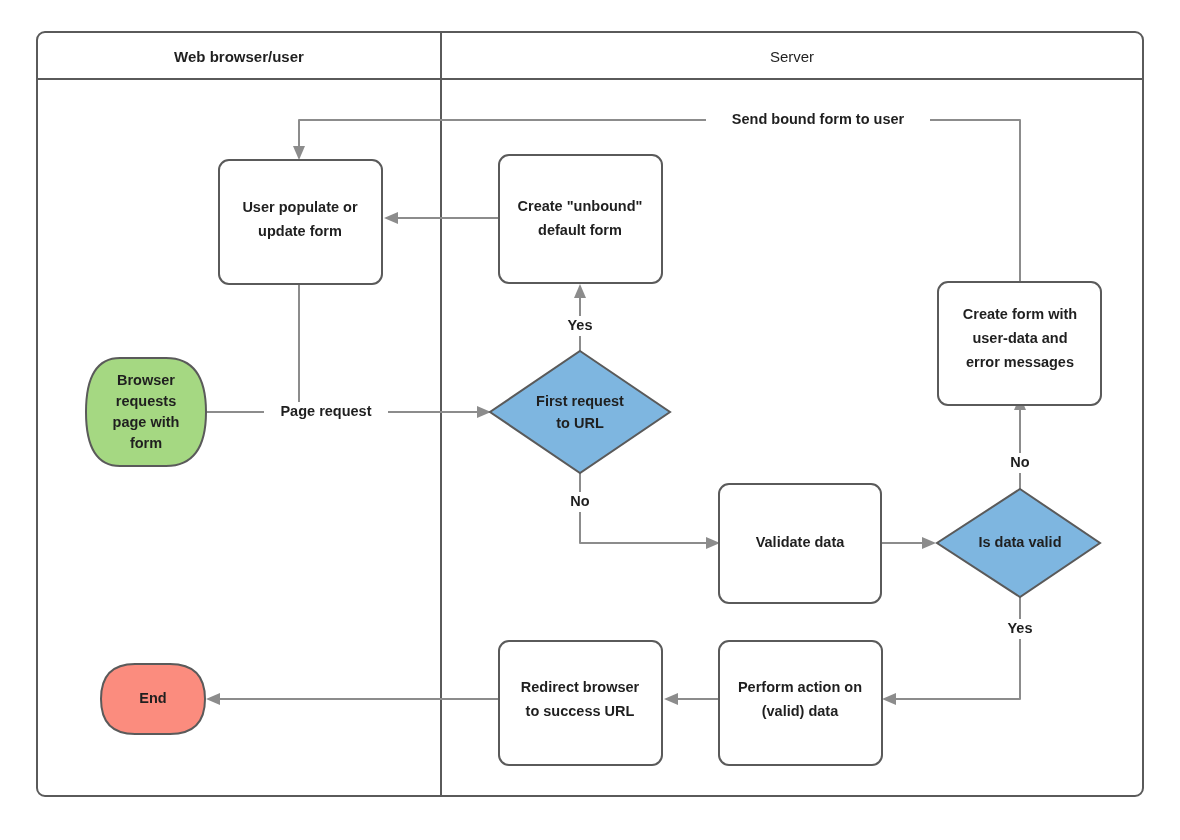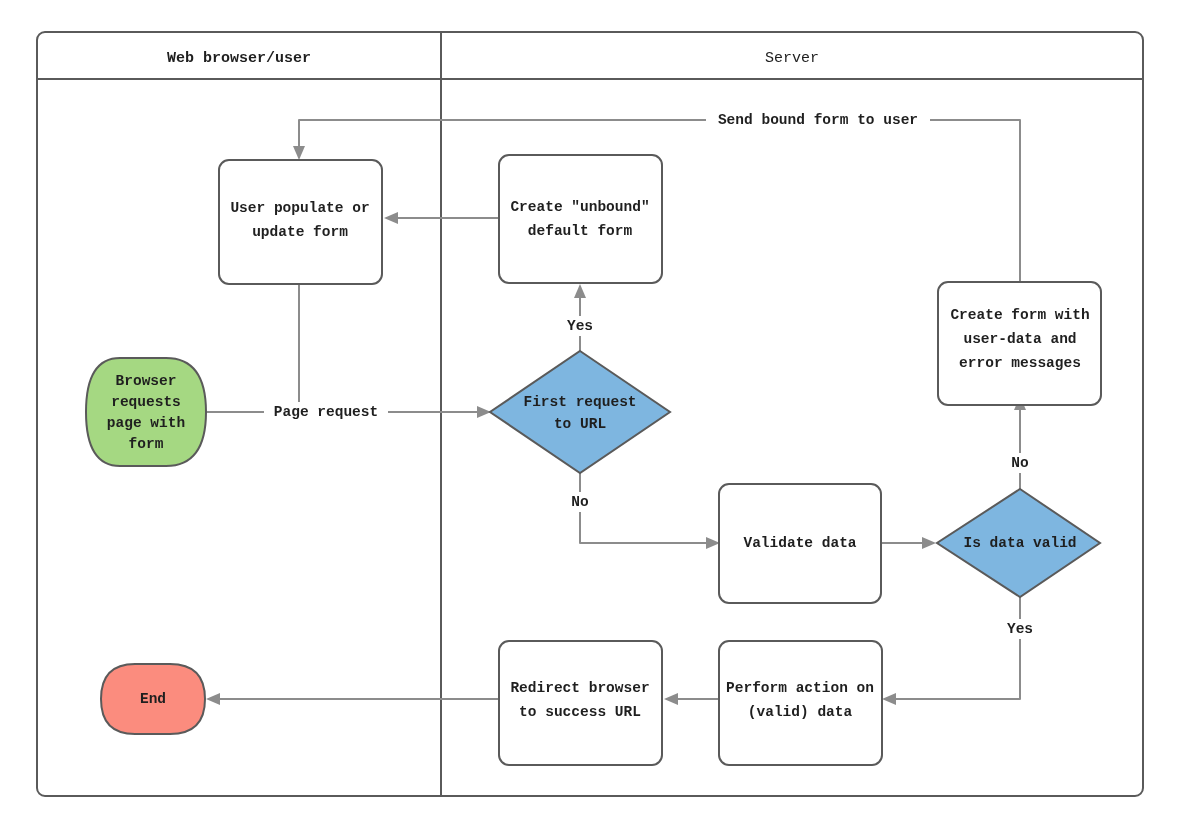--- a/index.html
+++ b/index.html
@@ -10,21 +10,20 @@
   body {
     font-family: "Liberation Sans", sans-serif;
     width: 1180px;
     height: 840px;
     overflow: hidden;
   }
   #diagram-root {
     position: relative;
     width: 1180px;
     height: 748px;
-    font-family: Liberation Mono, monospace;
   }
   svg.flow {
     display: block;
     width: 1180px;
     height: 840px;
   }
   .pool-frame {
     fill: #ffffff;
     stroke: #5a5a5a;
     stroke-width: 2;

